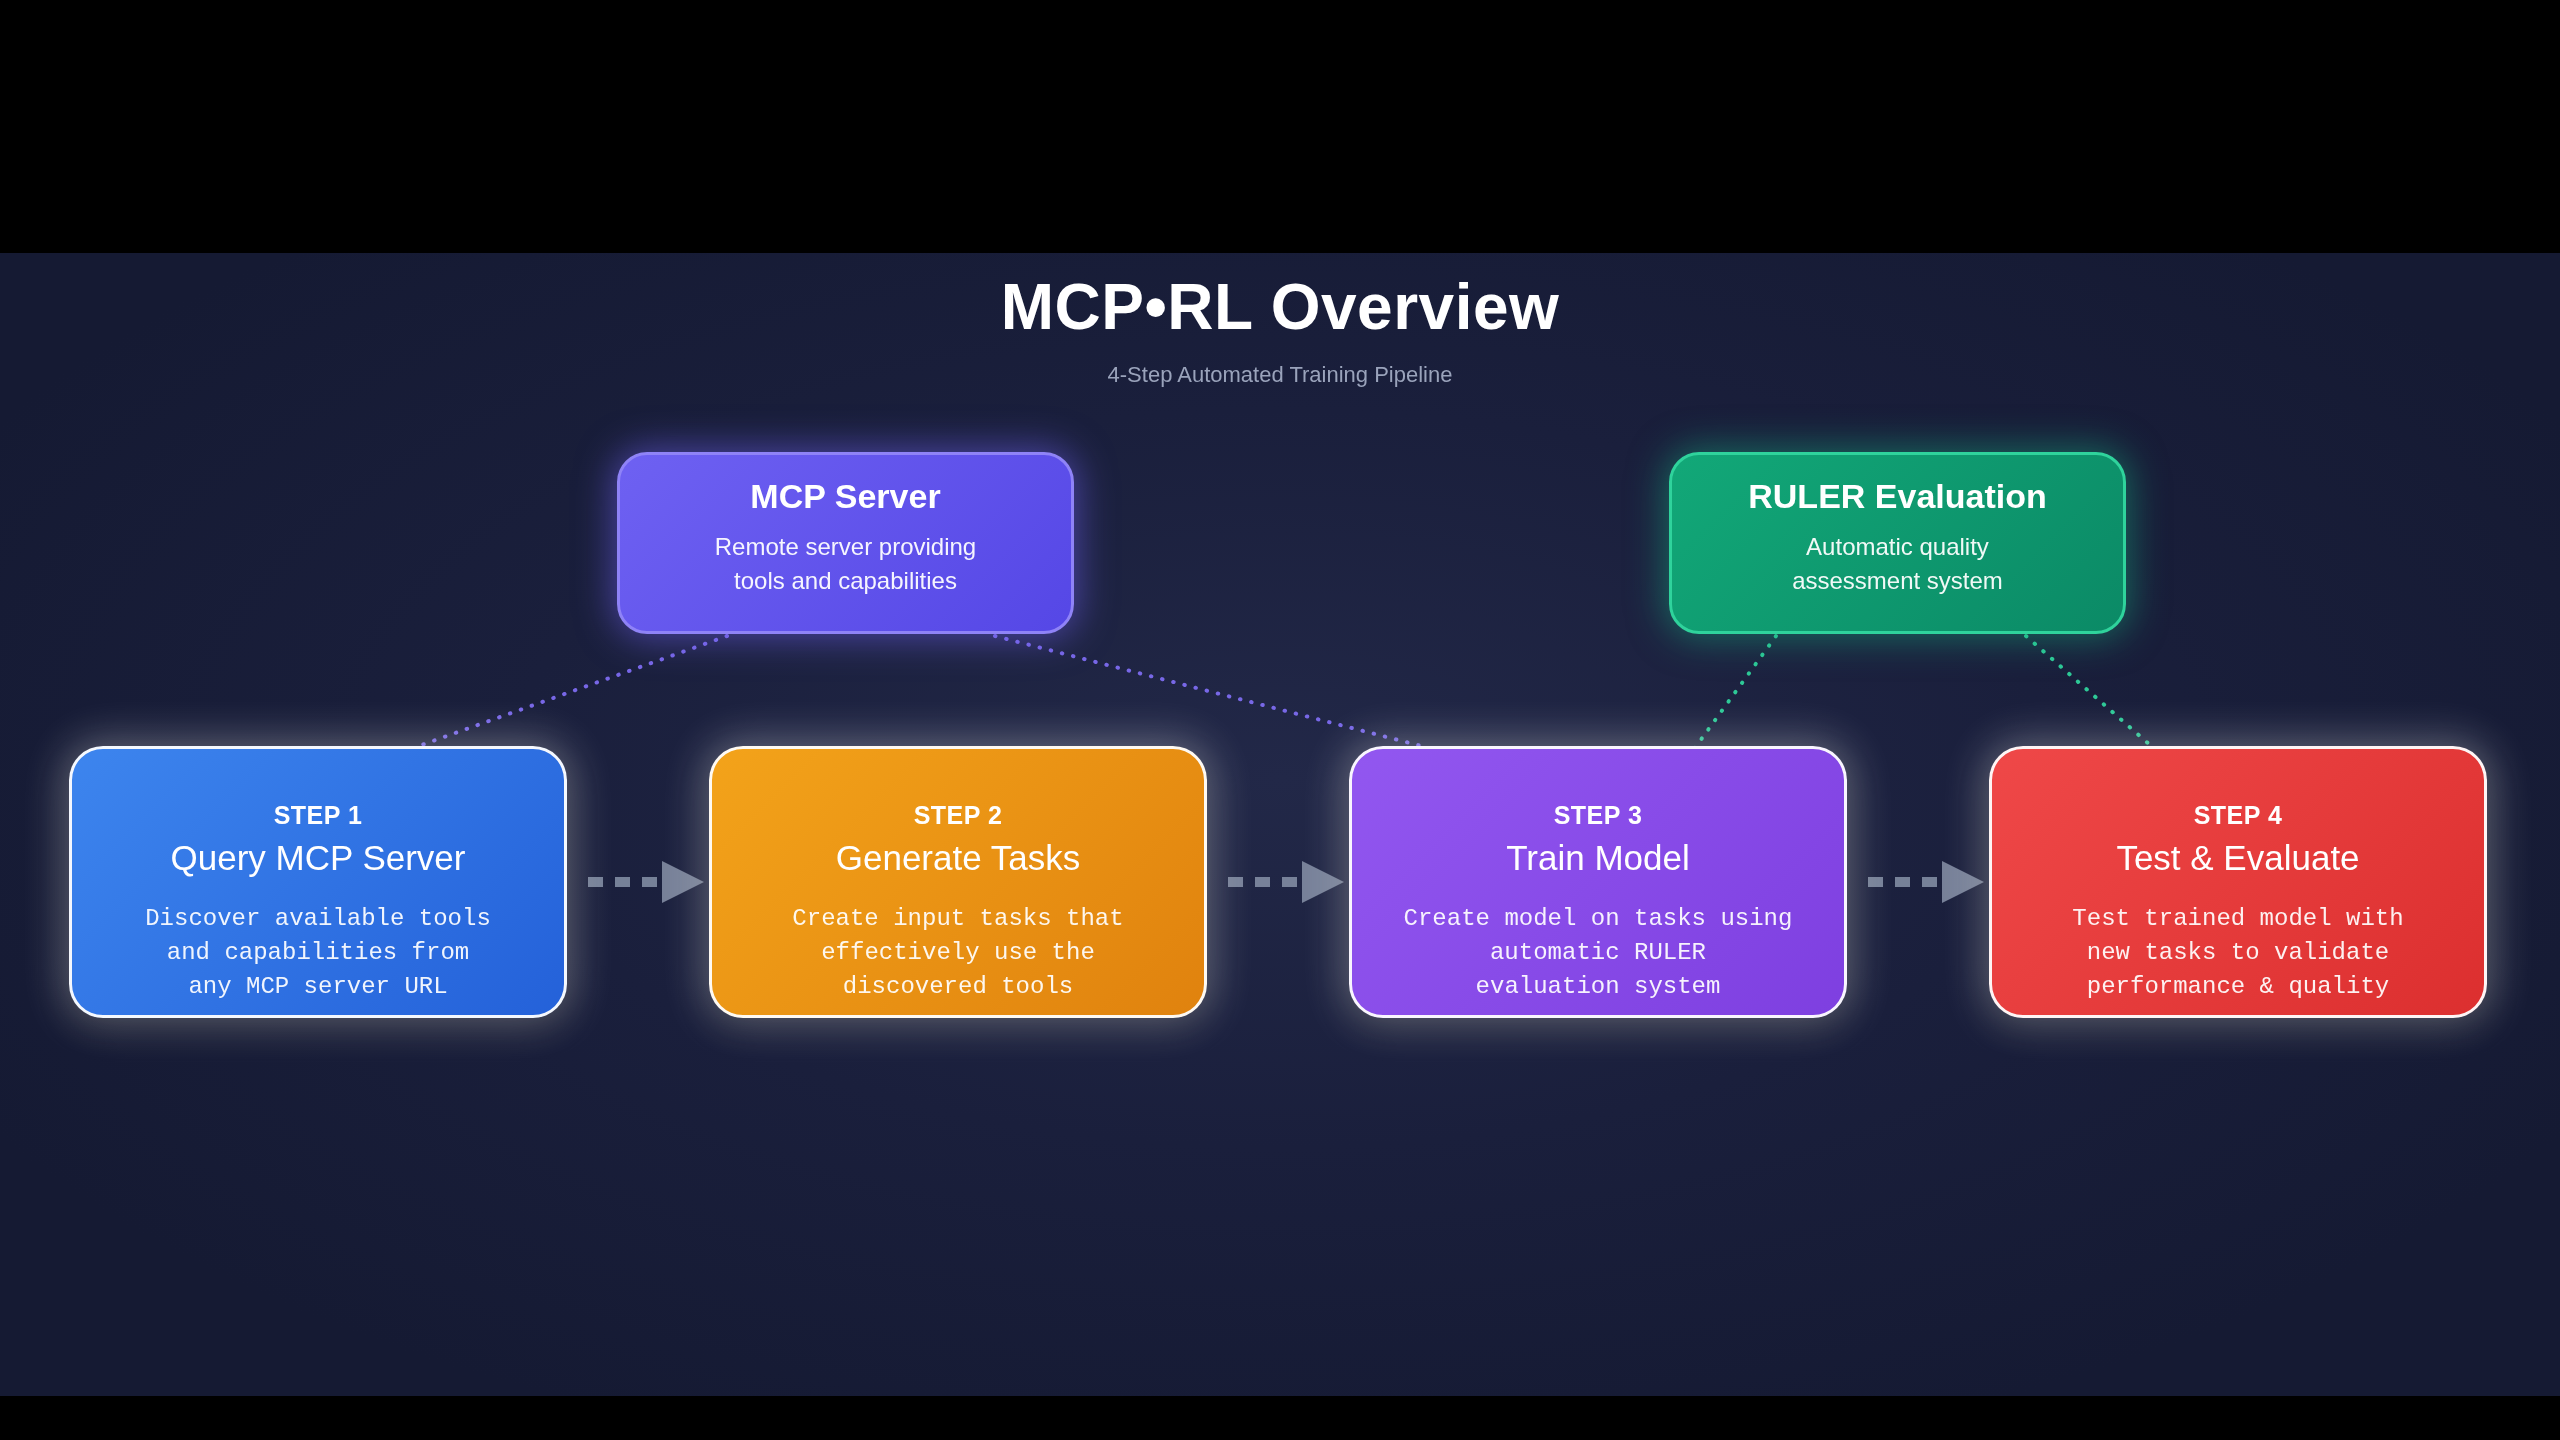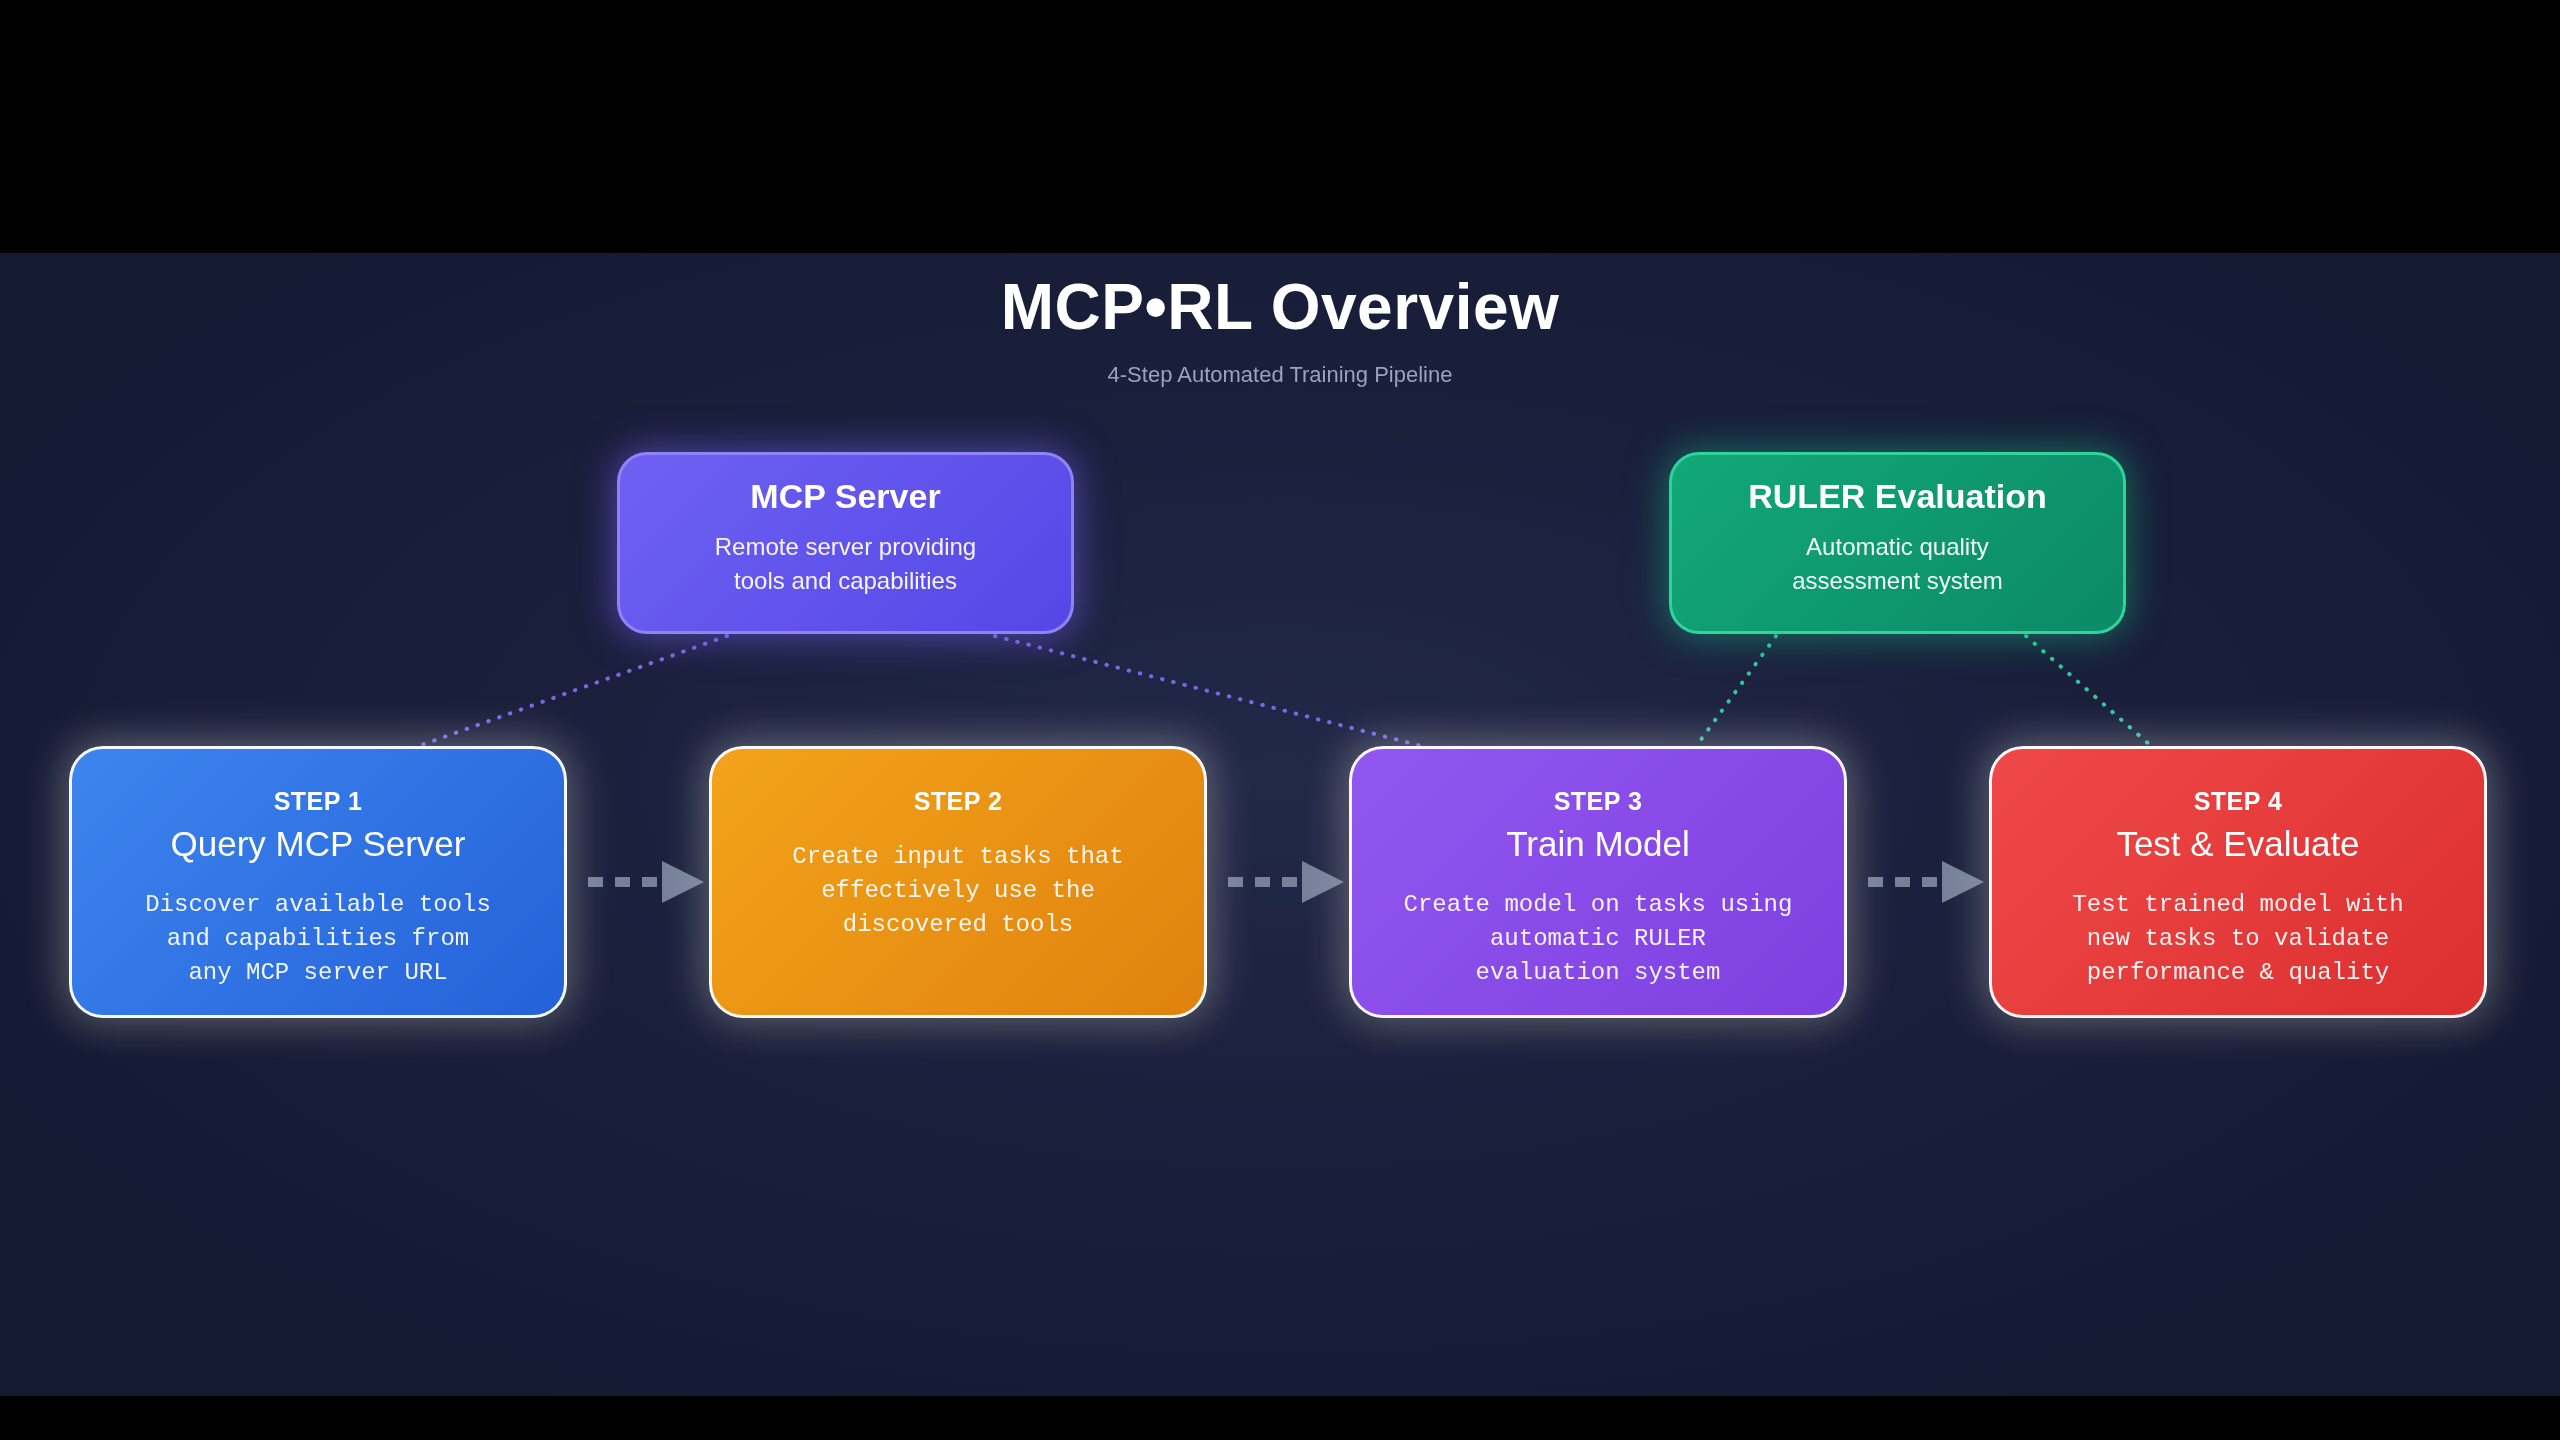--- a/index.html
+++ b/index.html
@@ -92,21 +92,21 @@
 
   .step-box {
     position: absolute;
     top: 746px;
     width: 498px;
     height: 272px;
     border-radius: 34px;
     border: 3px solid rgba(255,255,255,0.95);
     box-shadow: 0 0 40px 6px rgba(255,255,255,0.32), 0 12px 30px rgba(0,0,0,0.25);
     text-align: center;
-    padding-top: 38px;
+    padding-top: 52px;
     z-index: 2;
   }
   .step-label {
     font-size: 25px;
     font-weight: 700;
     color: #ffffff;
     letter-spacing: 0.5px;
   }
   .step-title {
     margin-top: 8px;
@@ -171,20 +171,21 @@
   <div class="step-box step-1">
     <div class="step-label">STEP 1</div>
     <div class="step-title">Query MCP Server</div>
     <div class="step-desc">Discover available tools
 and capabilities from
 any MCP server URL</div>
   </div>
 
   <div class="step-box step-2">
     <div class="step-label">STEP 2</div>
+    <div class="step-title">Generate Tasks</div>
     <div class="step-desc">Create input tasks that
 effectively use the
 discovered tools</div>
   </div>
 
   <div class="step-box step-3">
     <div class="step-label">STEP 3</div>
     <div class="step-title">Train Model</div>
     <div class="step-desc">Create model on tasks using
 automatic RULER

